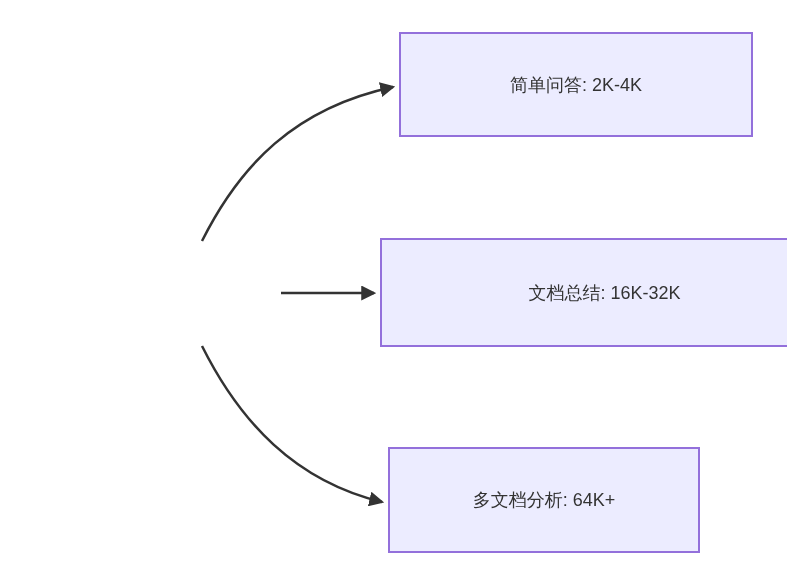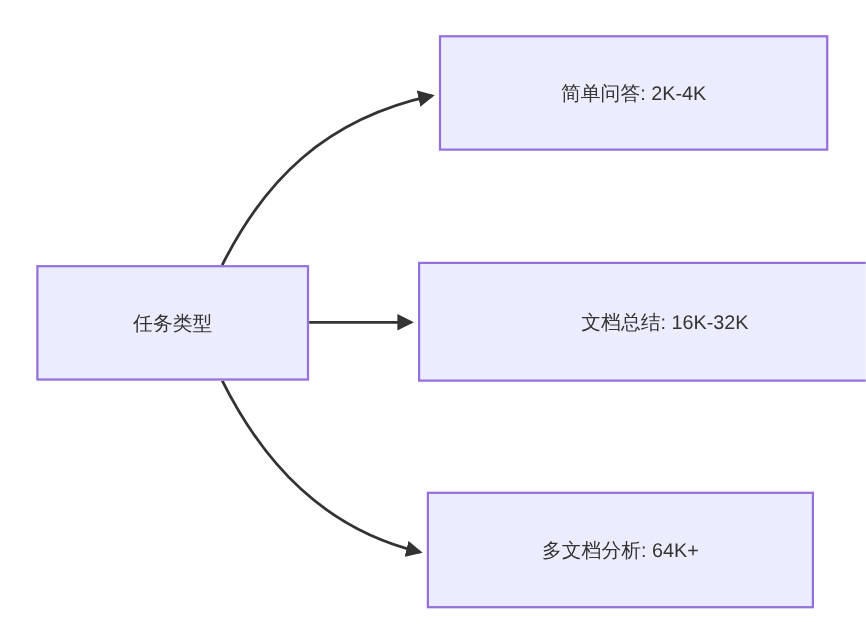--- a/index.html
+++ b/index.html
@@ -44,41 +44,38 @@
     display: flex;
     align-items: center;
     justify-content: center;
     font-size: 18px;
     line-height: 1;
     white-space: nowrap;
   }
   .node-root   { left: 33px;  top: 241px; width: 248px; height: 105px; }
   .node-b0     { left: 399px; top: 32px;  width: 354px; height: 105px; }
   .node-b1     { left: 380px; top: 238px; width: 449px; height: 109px; }
-  .node-b2     { left: 388px; top: 447px; width: 352px; height: 106px; }
+  .node-b2     { left: 388px; top: 447px; width: 312px; height: 106px; }
 </style>
 </head>
 <body>
 
 <div class="canvas">
 
   <svg class="edges" viewBox="0 0 787 572" xmlns="http://www.w3.org/2000/svg">
     <defs>
       <marker id="arrowhead" viewBox="0 0 10 10" refX="8.5" refY="5" markerWidth="6" markerHeight="6" orient="auto-start-reverse">
         <path class="arrow-head" d="M 0 0 L 10 5 L 0 10 z"></path>
       </marker>
     </defs>
     <path class="edge" d="M 202 241 C 240 165, 295 108, 393 87" marker-end="url(#arrowhead)"></path>
     <path class="edge" d="M 281 293 L 374 293" marker-end="url(#arrowhead)"></path>
     <path class="edge" d="M 202 346 C 240 422, 295 481, 382 502" marker-end="url(#arrowhead)"></path>
   </svg>
 
-  <div class="node node-root">
-    <span>任务类型</span>
-  </div>
 
   <div class="node node-b0">
     <span>简单问答: 2K-4K</span>
   </div>
 
   <div class="node node-b1">
     <span>文档总结: 16K-32K</span>
   </div>
 
   <div class="node node-b2">

